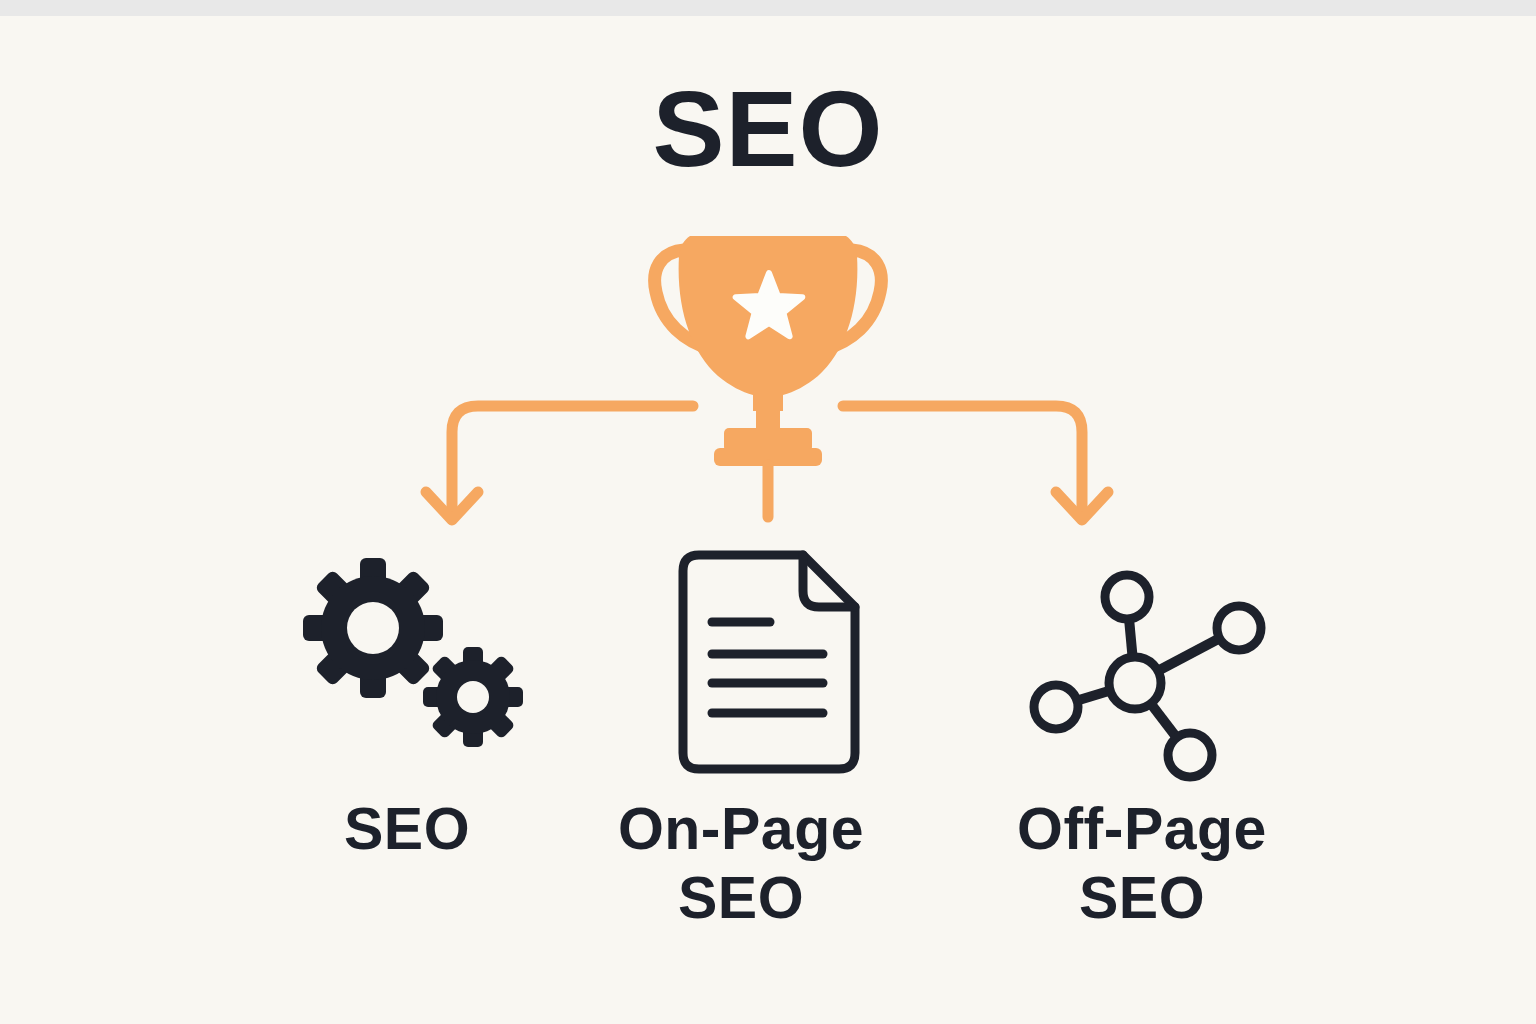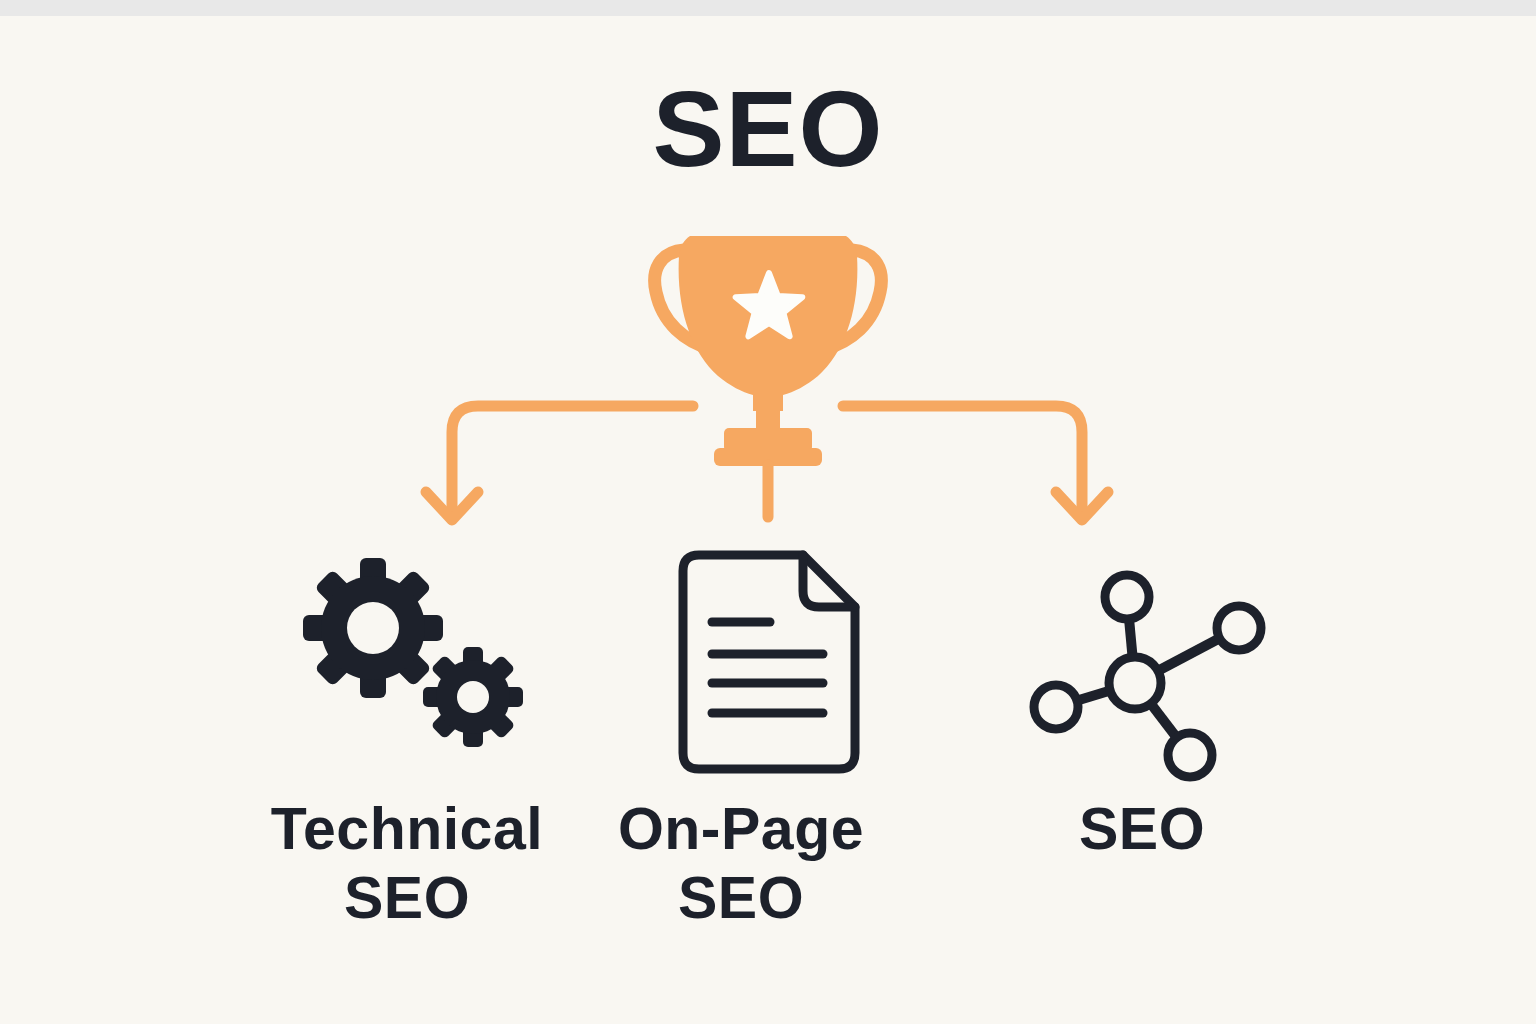--- a/index.html
+++ b/index.html
@@ -144,26 +144,26 @@
       <path d="M1135,667 L1190,739"></path>
       <circle cx="1135" cy="667" r="26" fill="var(--background)" stroke-width="9"></circle>
       <circle cx="1127" cy="581" r="22" fill="var(--background)" stroke-width="9"></circle>
       <circle cx="1239" cy="612" r="22" fill="var(--background)" stroke-width="9"></circle>
       <circle cx="1056" cy="691" r="22" fill="var(--background)" stroke-width="9"></circle>
       <circle cx="1190" cy="739" r="22" fill="var(--background)" stroke-width="9"></circle>
     </g>
   </svg>
 
   <div class="branch-label label-technical">
-    <span>Technical</span>
     <span>SEO</span>
   </div>
 
   <div class="branch-label label-onpage">
     <span>On-Page</span>
     <span>SEO</span>
   </div>
 
   <div class="branch-label label-offpage">
+    <span>Off-Page</span>
     <span>SEO</span>
   </div>
 
 </div>
 
 </body></html>

